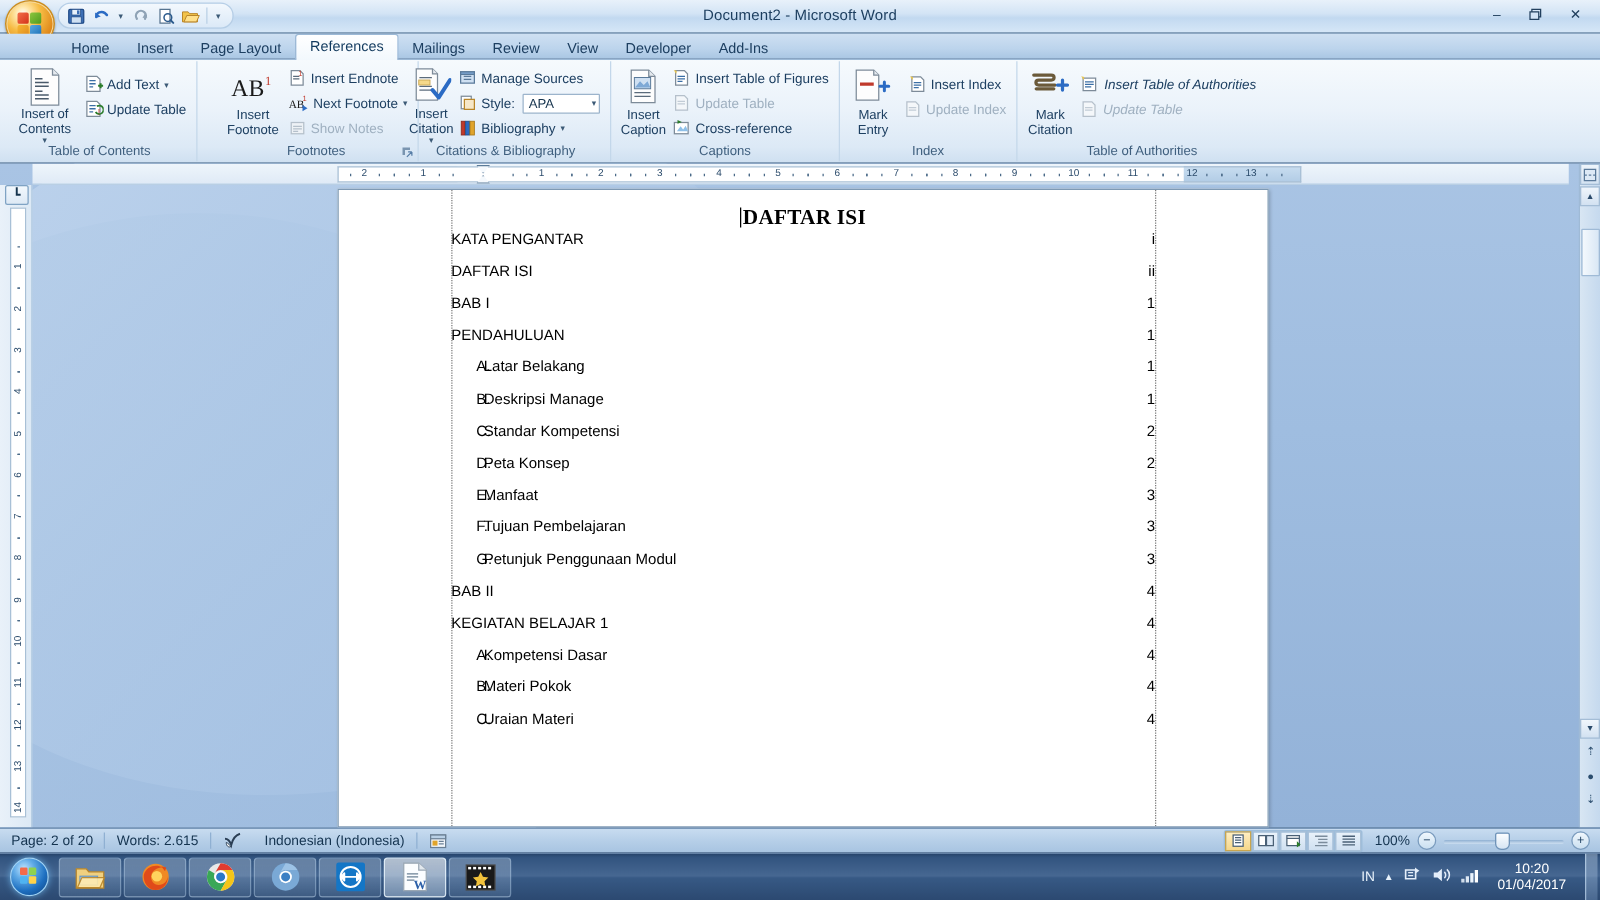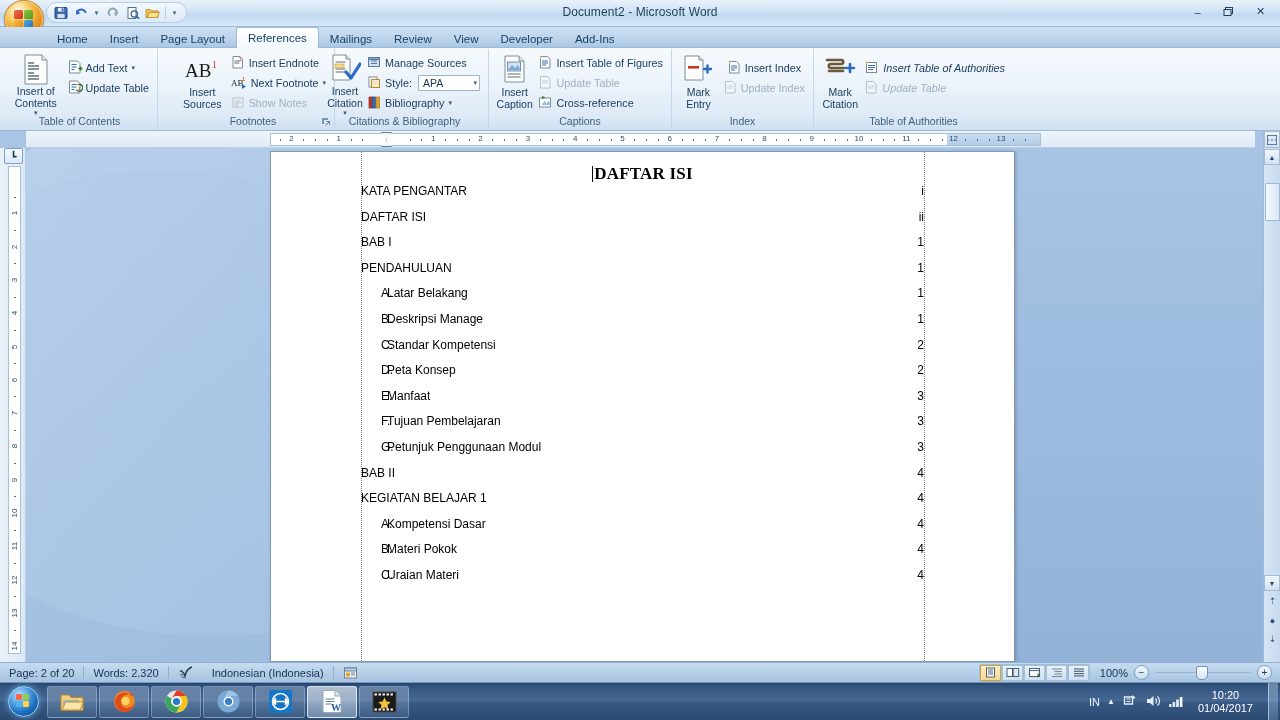--- a/index.html
+++ b/index.html
@@ -494,21 +494,21 @@
     <div class="rgroup" style="left:172px; width:163px;">
       <div class="rgroup-inner">
         <div class="bigbtn" style="width:54px;">
           <div class="ic">
             <svg width="40" height="26" viewBox="0 0 40 26">
               <text x="3" y="20" font-size="19" font-family="Liberation Serif, serif" fill="#1a1a1a">AB</text>
               <text x="30" y="11" font-size="10" font-family="Liberation Serif, serif" fill="#c0392b">1</text>
             </svg>
           </div>
           <div class="lbl">Insert</div>
-          <div class="lbl">Sources</div>
+          <div class="lbl">Footnote</div>
         </div>
         <div class="smallcol">
           <div class="smallbtn">
             <svg width="15" height="15" viewBox="0 0 15 15">
               <path d="M2 1.5 h7 l2.5 2.5 V13 h-9.5 Z" fill="#fff" stroke="#7d8b99"></path>
               <g stroke="#5b6b7b" stroke-width="1">
                   <path d="M3.5 6 h5"></path>
                   <path d="M3.5 8 h5"></path>
                 </g>
               <text x="7.5" y="6" font-size="6" fill="#c0392b" font-family="Liberation Sans, sans-serif">1</text>
@@ -990,21 +990,21 @@
       <div class="vs-obj" style="top:516px;"></div>
     </div>
   </div>
 
   <div class="statusbar">
     <div class="sb-item">
       <span>Page: 2 of 20</span>
     </div>
     <div class="sb-sep"></div>
     <div class="sb-item">
-      <span>Words: 2.320</span>
+      <span>Words: 2.615</span>
     </div>
     <div class="sb-sep"></div>
     <div class="sb-item">
       <svg width="16" height="14" viewBox="0 0 16 14">
         <path d="M2 5 c2 0 4 2 5 5 c1 -5 4 -8 7 -9" stroke="#2b3f55" stroke-width="1.5" fill="none"></path>
         <path d="M3 8 c1.5 .5 3 2 3.5 3.5 c-2 .5 -3.5 -1 -3.5 -3.5 Z" fill="#fff" stroke="#2b3f55" stroke-width=".8"></path>
       </svg>
     </div>
     <div class="sb-item">
       <span>Indonesian (Indonesia)</span>

